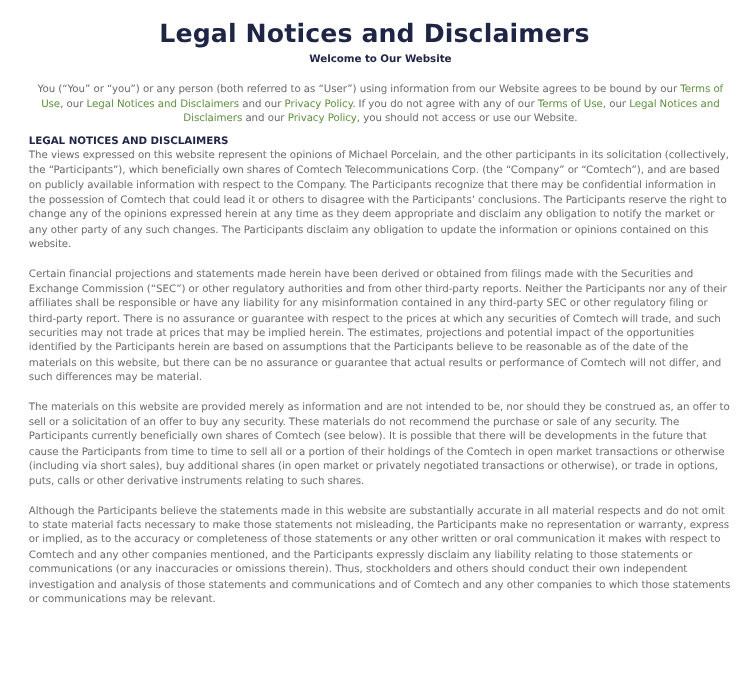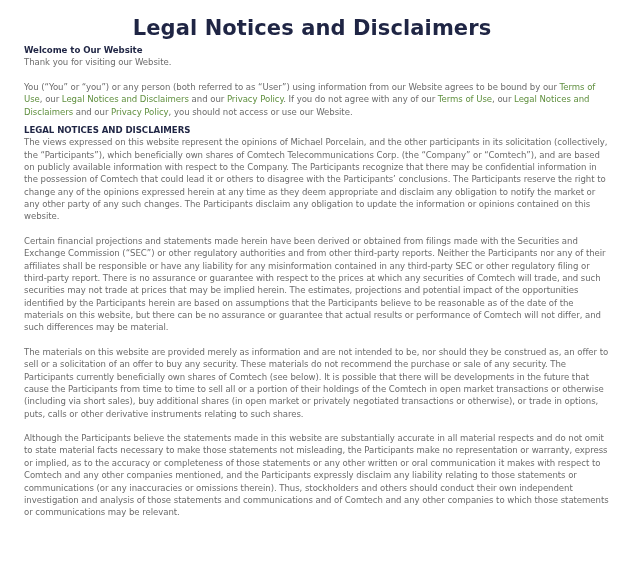--- a/index.html
+++ b/index.html
@@ -20,33 +20,32 @@
       position: absolute; left: 24px; top: 44px; width: 586px;
       font-size: 8.55px; line-height: 12.35px;
       letter-spacing: -0.05px;
     }
     .heading {
       font-weight: bold; color: #1f2544; font-size: 8.6px;
       line-height: 12.3px;
     }
     p { margin: 0; }
     .block { margin-bottom: 12.2px; }
-    .block.tight { margin-bottom: 0; }
+    .block.tight { margin-bottom: 0; text-align: center; }
     .link { color: #5f8f3e; text-decoration: none; cursor: pointer; }
   </style>
 </head>
 <body>
 
 <div class="page">
   <h1 class="page-title">Legal Notices and Disclaimers</h1>
 
   <div class="content">
     <div class="block tight">
       <div class="heading">Welcome to Our Website</div>
-      <p>Thank you for visiting our Website.</p>
     </div>
 
     <div style="height:12.4px"></div>
 
     <p class="block tight"><span>You (“You” or “you”) or any person (both referred to as “User”) using information from our Website agrees to be bound by our </span><a class="link">Terms of Use</a><span>, our </span><a class="link">Legal Notices and Disclaimers</a><span> and our </span><a class="link">Privacy Policy</a><span>. If you do not agree with any of our </span><a class="link">Terms of Use</a><span>, our </span><a class="link">Legal Notices and Disclaimers</a><span> and our </span><a class="link">Privacy Policy</a><span>, you should not access or use our Website.</span></p>
 
     <div style="height:6px"></div>
 
     <div class="heading">LEGAL NOTICES AND DISCLAIMERS</div>
     <p class="block">The views expressed on this website represent the opinions of Michael Porcelain, and the other participants in its solicitation (collectively, the “Participants”), which beneficially own shares of Comtech Telecommunications Corp. (the “Company” or “Comtech”), and are based on publicly available information with respect to the Company. The Participants recognize that there may be confidential information in the possession of Comtech that could lead it or others to disagree with the Participants’ conclusions. The Participants reserve the right to change any of the opinions expressed herein at any time as they deem appropriate and disclaim any obligation to notify the market or any other party of any such changes. The Participants disclaim any obligation to update the information or opinions contained on this website.</p>

